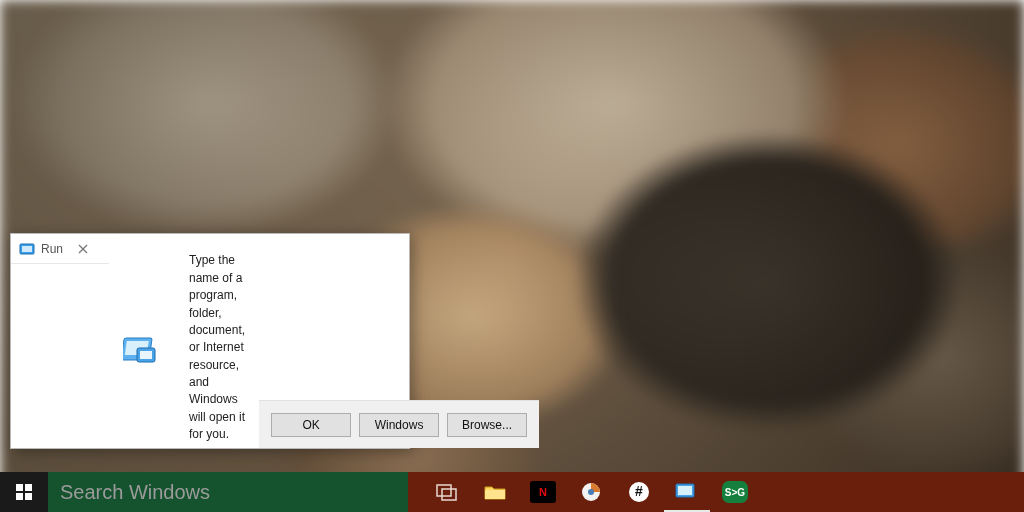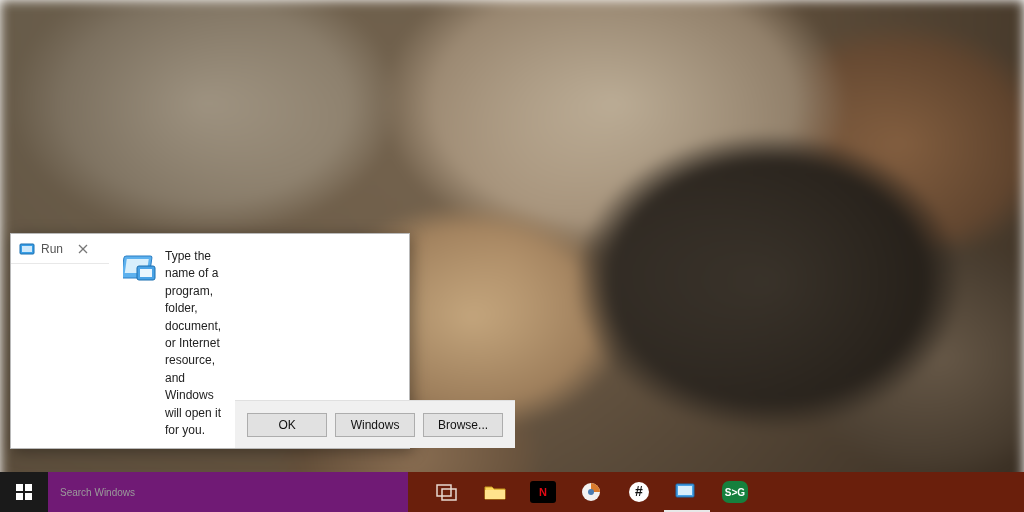--- a/index.html
+++ b/index.html
@@ -35,21 +35,21 @@
     height: 30px; display: flex; align-items: center; padding: 0 6px 0 8px;
     background: #fff; border-bottom: 1px solid #e8e8e8; color: #666;
   }
   .titlebar .app-icon { width: 16px; height: 16px; margin-right: 6px; }
   .titlebar .title { font-size: 12px; flex: 1; color: #555; }
   .titlebar .close-btn {
     width: 40px; height: 28px; display: flex; align-items: center; justify-content: center;
     color: #777;
   }
 
-  .body-area { padding: 14px 14px 0 14px; display: flex; gap: 8px; }
+  .body-area { padding: 14px 14px 0 14px; display: flex; gap: 32px; align-items: center; }
   .run-icon { width: 34px; height: 34px; flex-shrink: 0; margin-top: 2px; }
   .desc { font-size: 12px; color: #222; line-height: 1.45; }
 
   .open-row { display: flex; align-items: center; padding: 16px 14px 0 14px; gap: 10px; }
   .open-label { font-size: 12px; color: #111; width: 40px; }
   .combo {
     flex: 1; position: relative;
     border: 1px solid #9c9c9c; background: #fff; height: 22px;
     display: flex; align-items: center;
   }
@@ -77,21 +77,21 @@
   .taskbar {
     position: absolute; left: 0; right: 0; bottom: 0; height: 40px;
     background: #6a1f0c; display: flex; align-items: center; color: #e8d9d0;
   }
   .start-btn {
     width: 48px; height: 40px; display: flex; align-items: center; justify-content: center;
     background: #1a1a1a;
   }
   .search-box {
     width: 360px; height: 40px; display: flex; align-items: center;
-    background: #701a75; color: #9b9b9b; font-size: 10px; padding-left: 12px;
+    background: #14532d; color: #9b9b9b; font-size: 20px; padding-left: 12px;
   }
   .task-icons { display: flex; align-items: center; gap: 2px; margin-left: 16px; }
   .ticon {
     width: 46px; height: 40px; display: flex; align-items: center; justify-content: center;
   }
   .ticon.active { border-bottom: 2px solid #e8e8e8; }
   .badge {
     width: 26px; height: 22px; border-radius: 3px; display: flex; align-items: center; justify-content: center;
     font-size: 11px; font-weight: bold;
   }

